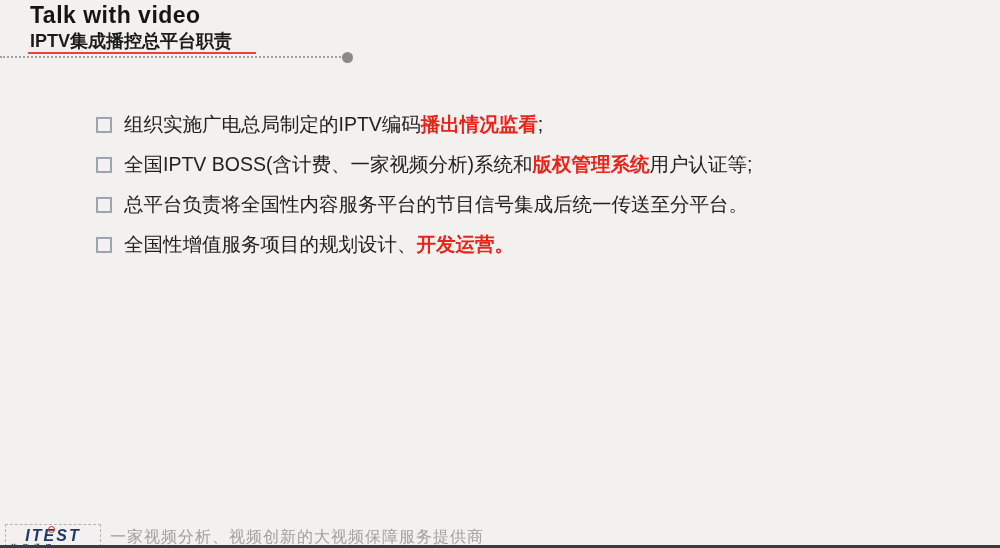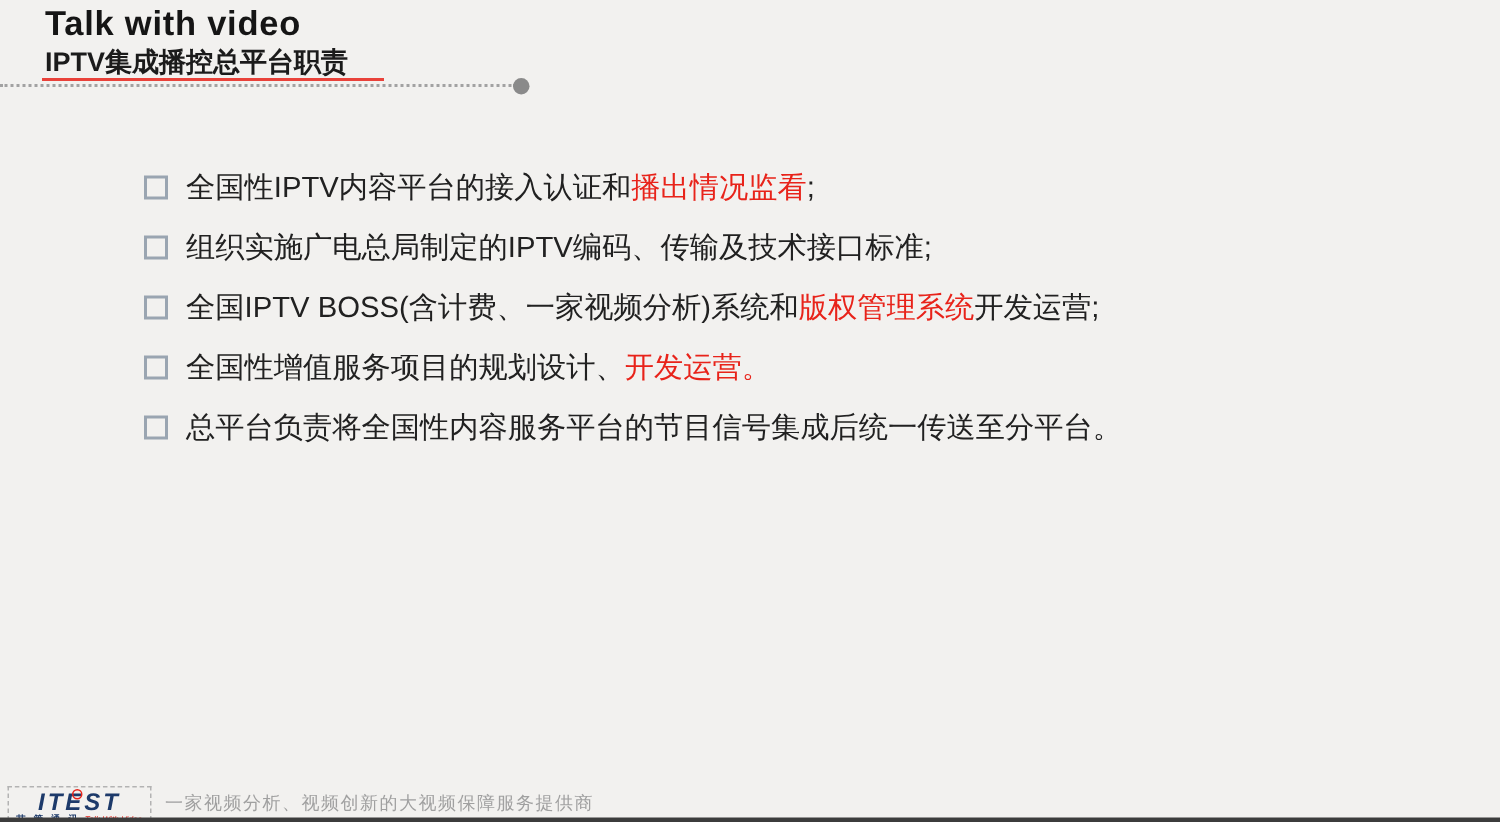--- a/index.html
+++ b/index.html
@@ -33,21 +33,21 @@
     position:absolute;left:96px;top:104px;margin:0;padding:0;list-style:none;width:880px;
   }
   ul.bullets li{
     height:40px;display:flex;align-items:center;
     font-size:19.5px;color:#212121;white-space:nowrap;
   }
   .sq{
     flex:0 0 auto;width:12px;height:12px;margin-right:12px;margin-top:1px;
     border:2px solid #9aa5b1;background:transparent;
   }
-  .txt span.red{color:var(--red,#e8231a);font-weight:normal;}
+  .txt span.red{color:var(--red,#e8231a);font-weight:bold;}
   footer{position:absolute;left:0;top:505px;width:1000px;height:40px;}
   .logo-box{
     position:absolute;left:5px;top:19px;width:96px;height:33px;
     border:1px dashed #b3b3b3;box-sizing:border-box;
     display:flex;flex-direction:column;justify-content:center;align-items:center;
   }
   .logo-line1{position:relative;line-height:14px;}
   .logo-text{
     font-size:16px;font-weight:bold;color:var(--navy,#1d3a6a);
     letter-spacing:2px;font-style:italic;
@@ -57,56 +57,52 @@
     border:1.5px solid var(--red,#e8231a);background:transparent;
   }
   .logo-line2{
     white-space:nowrap;line-height:8px;
     transform:scale(.62);transform-origin:center top;
   }
   .logo-cn{font-size:10px;color:var(--navy,#1d3a6a);letter-spacing:3px;font-weight:bold;}
   .logo-en{font-size:9px;color:var(--red,#e8231a);font-style:italic;}
   .tagline{
     position:absolute;left:110px;top:22px;
-    font-size:12px;color:#a0a0a0;letter-spacing:1px;
+    font-size:16px;color:#a0a0a0;letter-spacing:1px;
   }
   .bottom-bar{
     position:absolute;left:0;top:545px;width:1000px;height:3px;background:#3c3c3c;
   }
 </style>
 </head>
 <body style="--bg: #f2f1ef; --red: #e8231a; --navy: #1d3a6a;">
 
 <h1 class="title">Talk with video</h1>
 <h2 class="subtitle">IPTV集成播控总平台职责</h2>
 <div class="subtitle-underline"></div>
 <div class="dotted-rule">
   <span class="rule-end-dot"></span>
 </div>
 
 <ul class="bullets">
     <li>
       <span class="sq" style="border-color: rgb(154, 165, 177);"></span>
-      <span class="txt"><span>全国性IPTV内容平台的接入认证和</span><span class="red">播出情况监看</span><span>;</span></span>
+      <span class="txt"><span>组织实施广电总局制定的IPTV编码</span><span class="red">播出情况监看</span><span>;</span></span>
     </li>
     <li>
       <span class="sq" style="border-color: rgb(154, 165, 177);"></span>
-      <span class="txt"><span>组织实施广电总局制定的IPTV编码、传输及技术接口标准;</span></span>
+      <span class="txt"><span>全国IPTV BOSS(含计费、一家视频分析)系统和</span><span class="red">版权管理系统</span><span>用户认证等;</span></span>
     </li>
     <li>
       <span class="sq" style="border-color: rgb(154, 165, 177);"></span>
-      <span class="txt"><span>全国IPTV BOSS(含计费、一家视频分析)系统和</span><span class="red">版权管理系统</span><span>开发运营;</span></span>
+      <span class="txt"><span>总平台负责将全国性内容服务平台的节目信号集成后统一传送至分平台。</span></span>
     </li>
     <li>
       <span class="sq" style="border-color: rgb(154, 165, 177);"></span>
       <span class="txt"><span>全国性增值服务项目的规划设计、</span><span class="red">开发运营。</span></span>
-    </li>
-    <li>
-      <span class="sq" style="border-color: rgb(154, 165, 177);"></span>
-      <span class="txt"><span>总平台负责将全国性内容服务平台的节目信号集成后统一传送至分平台。</span></span>
     </li>
   </ul>
 
 <footer>
   <div class="logo-box">
     <div class="logo-line1">
       <span class="logo-text">ITEST</span>
       <span class="logo-dot"></span>
     </div>
     <div class="logo-line2">

